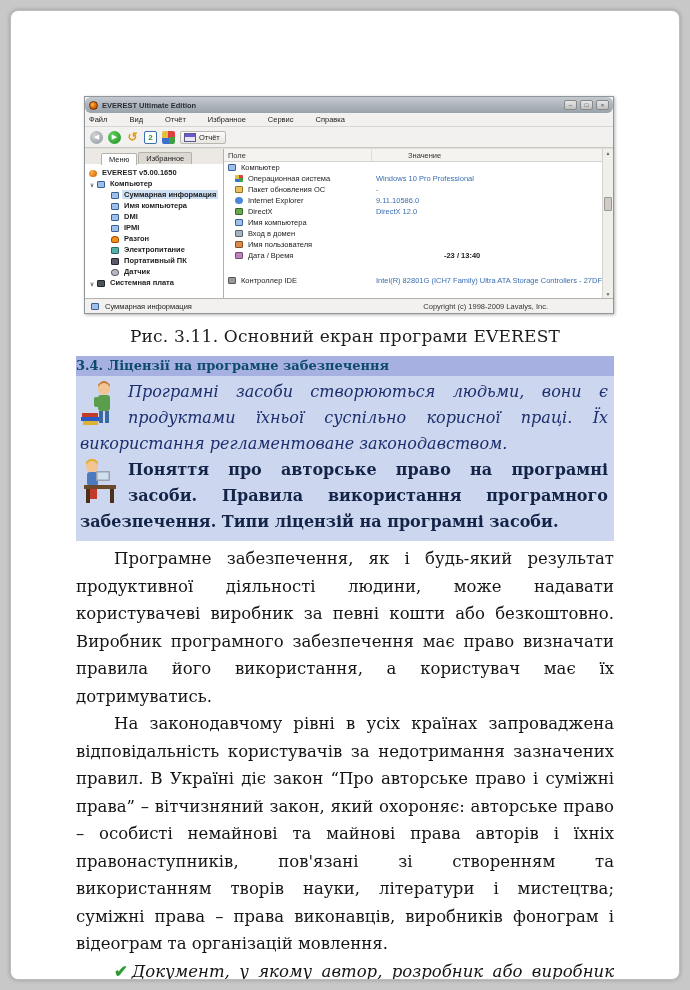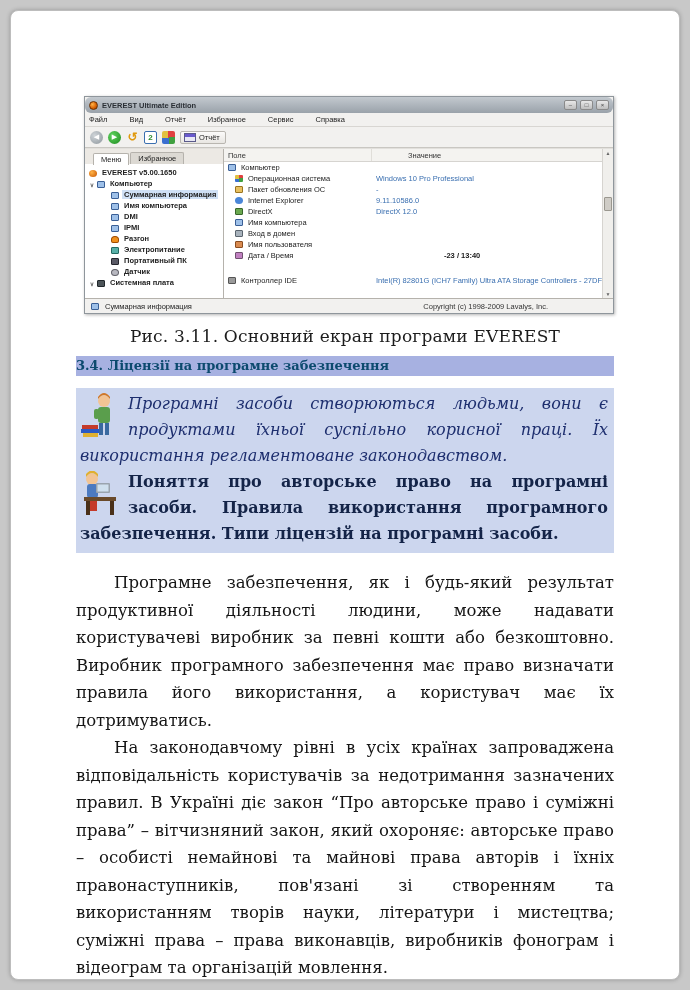--- a/index.html
+++ b/index.html
@@ -36,21 +36,21 @@
   .tb-refresh { background:none; color:#e09a10; font-size:12px; font-weight:bold; }
   .tb-update { border-radius:2px; background:#fff; border:1px solid #3a6fb0; color:#2a8a2a; font-weight:bold; font-size:8px; }
   .tb-users { border-radius:2px;
               background:conic-gradient(#e04040 0 25%, #40a040 0 50%, #3a6fd0 0 75%, #e0c040 0); }
   .tb-report { display:inline-flex; align-items:center; gap:3px; padding:1px 5px 1px 3px;
                border:1px solid #b9b6b0; border-radius:2px; background:linear-gradient(#fcfbfa,#e8e6e2); }
   .tb-report .win-ico { width:12px; height:9px; background:#e8e8f4; border:1px solid #5a5a8a; position:relative; }
   .tb-report .win-ico::before { content:""; position:absolute; left:0; top:0; right:0; height:3px; background:#6a5acd; }
   .ev-main { display:flex; height:150px; background:#fff; border-top:1px solid #e2e0dc; }
   .ev-left { width:156px; border-right:1px solid #b5b2ac; display:flex; flex-direction:column; }
-  .ev-tabs { height:15px; background:#ece9e4; display:flex; align-items:flex-end; padding-left:8px; gap:1px; }
+  .ev-tabs { height:15px; background:#ece9e4; display:flex; align-items:flex-end; padding-left:16px; gap:1px; }
   .ev-tab { padding:1px 7px 1px; border:1px solid #b5b2ac; border-bottom:none;
             border-radius:2px 2px 0 0; background:#dcd9d3; }
   .ev-tab.active { background:#fff; position:relative; top:1px; }
   .ev-tree { flex:1; background:#fff; padding:2px 0 0 3px; overflow:hidden; }
   .tree-row { display:flex; align-items:flex-end; height:11px; white-space:nowrap;font-weight:bold; }
   .tree-row.sel .t-label { background:#cfe0f5; }
   .tree-row.lvl1 { padding-left:14px; }
   .chev { width:8px; color:#666; font-size:6px; text-align:center; flex:0 0 auto; }
   .t-ico { width:8px; height:7px; margin:0 3px 0 1px; flex:0 0 auto; border-radius:1px; }
   .t-label { padding:0 2px; }
@@ -90,27 +90,27 @@
               background:#cfccc6; border:1px solid #9a978f; border-radius:1px; }
   .ev-status { height:15px; background:#f2f1ef; border-top:1px solid #b5b2ac;
                display:flex; align-items:center; padding:0 5px; }
   .st-left { flex:1; display:flex; align-items:center; gap:3px; }
   .st-right { padding-right:60px; color:#333; }
 
   
   .fig-caption { text-align:center; font-size:17px; color:#1c1c1c; margin-top:12px; letter-spacing:.2px; }
   .sec-heading { margin-top:10px; background:#a7b1e1; padding:2px 0 3px; font-weight:bold;
                  font-size:13px; color:#0c4a6e; }
-  .intro-block { background:#ccd6ee; padding:3px 6px 6px 4px; overflow:hidden;margin-top:12px; }
+  .intro-block { background:#ccd6ee; padding:3px 6px 6px 4px; overflow:hidden; }
   .intro-par { font-size:16px; line-height:26px; text-align:justify; overflow:visible; }
   .intro-par.italic { font-style:italic; color:#1d2e6e; }
   .intro-par.bold { font-weight:bold; color:#142448; }
   .intro-ico { float:left; width:40px; height:46px; margin:2px 8px 2px 0; }
   .body-par { font-size:16.5px; line-height:27.5px; text-align:justify; color:#151515; text-indent:38px; }
-  .body-par.first { margin-top:16px; }
+  .body-par.first { margin-top:4px; }
   .def-par { font-style:italic; color:#141414; }
   .check { color:#2f9a2f; font-style:normal; font-weight:bold; margin-right:4px; }
 </style>
 </head>
 <body>
 
 <div class="page">
   <div class="content">
 
     <div class="ev-window">

